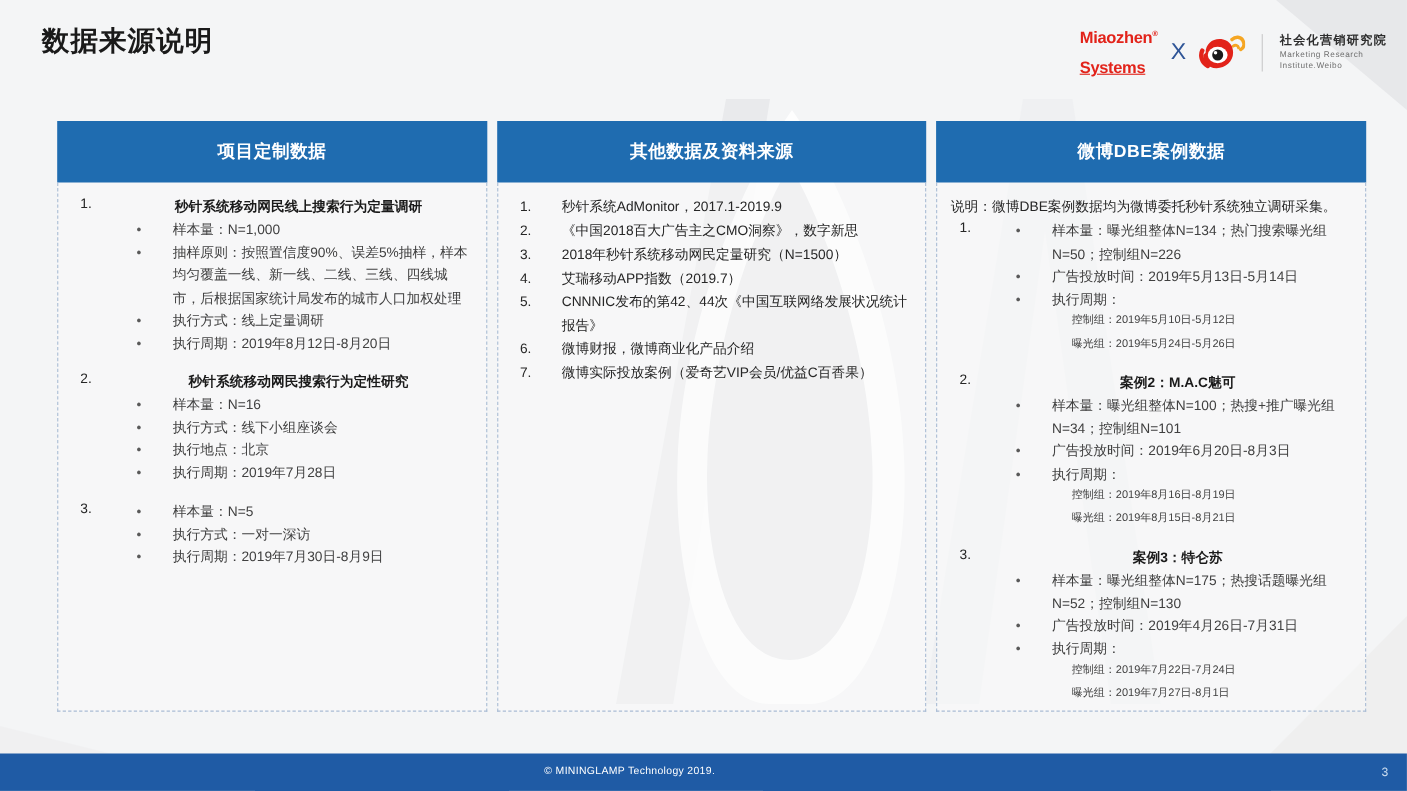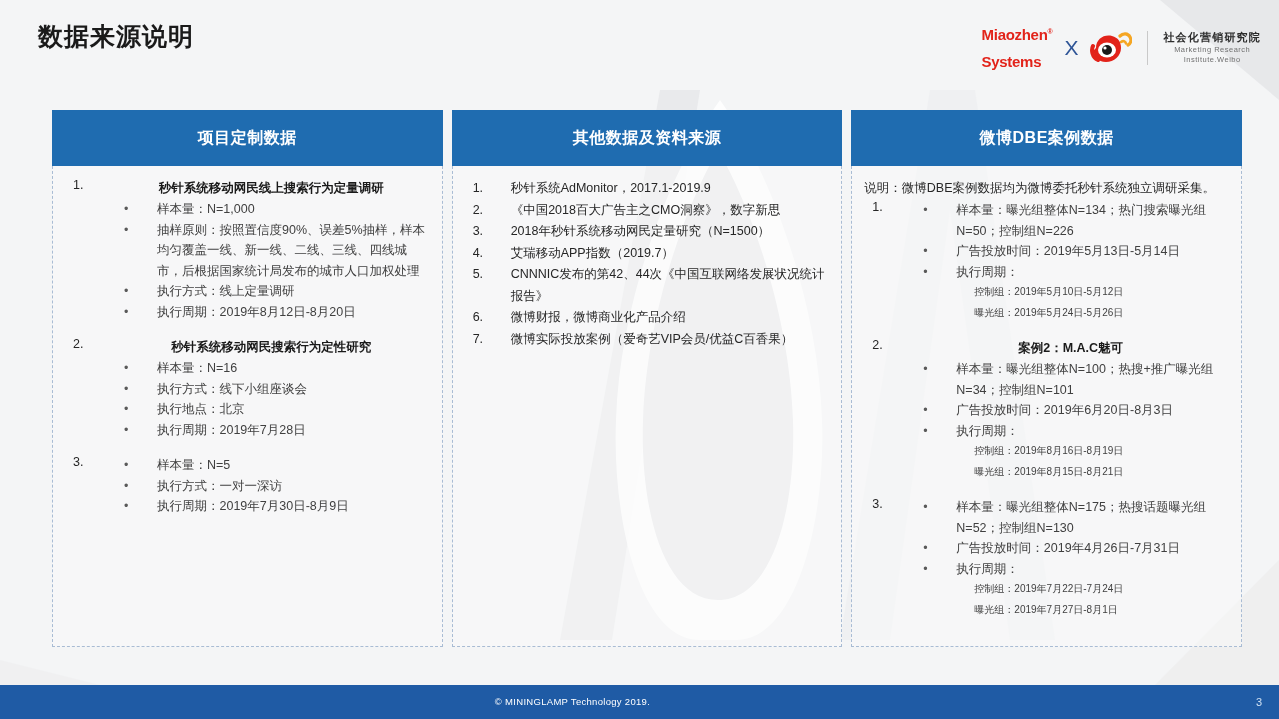--- a/index.html
+++ b/index.html
@@ -68,20 +68,21 @@
     letter-spacing: -0.3px;
   }
   #miaozhen-logo .mz-line1 sup {
     font-size: 7px;
     vertical-align: super;
   }
   #miaozhen-logo .mz-line2 {
     font-size: 15px;
     letter-spacing: -0.3px;
     margin-top: 12px;
+    text-decoration: underline;
   }
   #logo-x {
     font-size: 21px;
     color: #2f5597;
     font-weight: normal;
     padding: 0 4px;
   }
   #weibo-eye {
     width: 42px;
     height: 36px;
@@ -91,21 +92,20 @@
   #weibo-divider {
     width: 1px;
     height: 34px;
     background: #c9c9c9;
     margin: 0 7px;
   }
   #mri-logo {
     display: flex;
     flex-direction: column;
     line-height: 1.15;
-    align-items: center;
   }
   #mri-logo .mri-cn {
     font-size: 11px;
     font-weight: bold;
     color: #2d2d2d;
     letter-spacing: 1.2px;
   }
   #mri-logo .mri-en {
     font-size: 7.5px;
     color: #707070;
@@ -403,20 +403,21 @@
               <li><span class="dot">•</span><span>执行周期：</span></li>
             </ul>
             <div class="sub-line">控制组：2019年8月16日-8月19日</div>
             <div class="sub-line">曝光组：2019年8月15日-8月21日</div>
           </li>
 
           <li class="group-gap"></li>
 
           <li>
             <span class="num">3.</span>
+            <div class="item-title">案例3：特仑苏</div>
             <ul class="bullets">
               <li><span class="dot">•</span><span>样本量：曝光组整体N=175；热搜话题曝光组N=52；控制组N=130</span></li>
               <li><span class="dot">•</span><span>广告投放时间：2019年4月26日-7月31日</span></li>
               <li><span class="dot">•</span><span>执行周期：</span></li>
             </ul>
             <div class="sub-line">控制组：2019年7月22日-7月24日</div>
             <div class="sub-line">曝光组：2019年7月27日-8月1日</div>
           </li>
 
         </ol>

